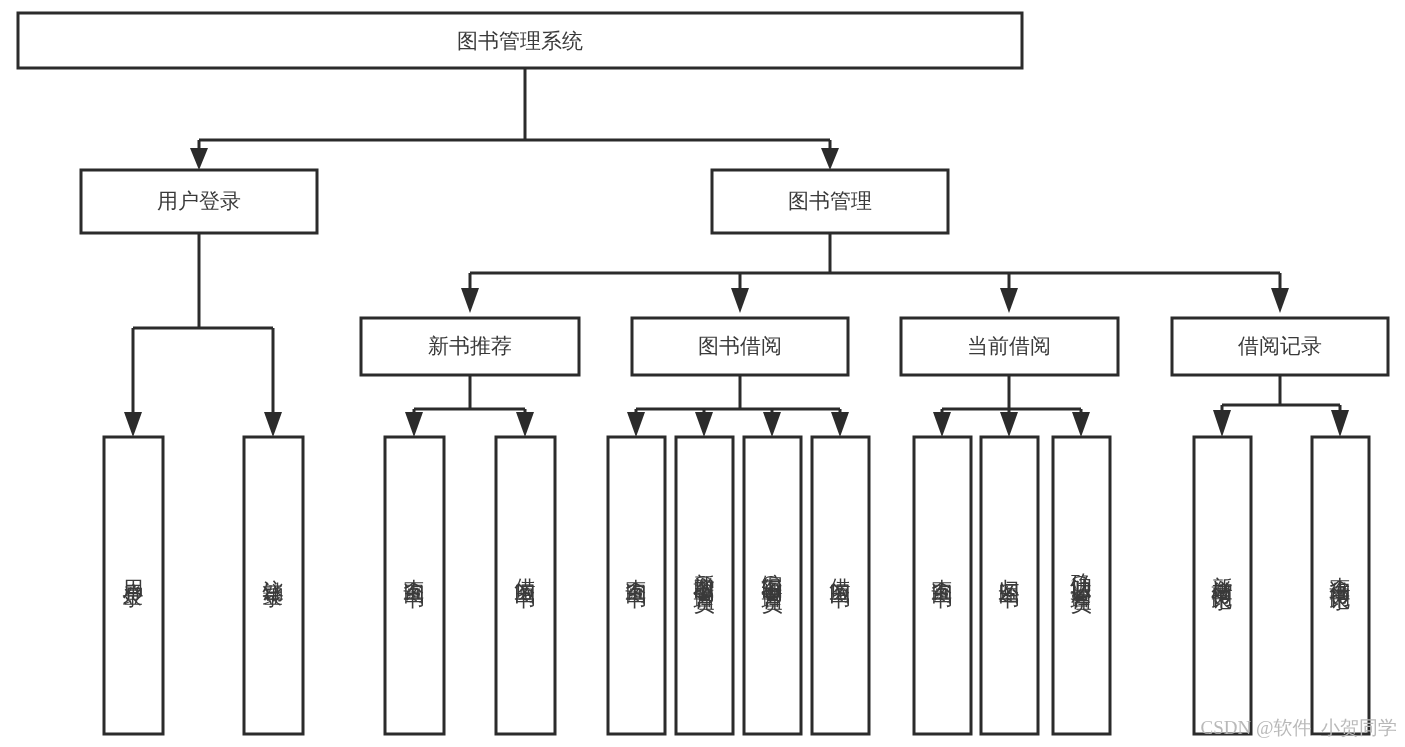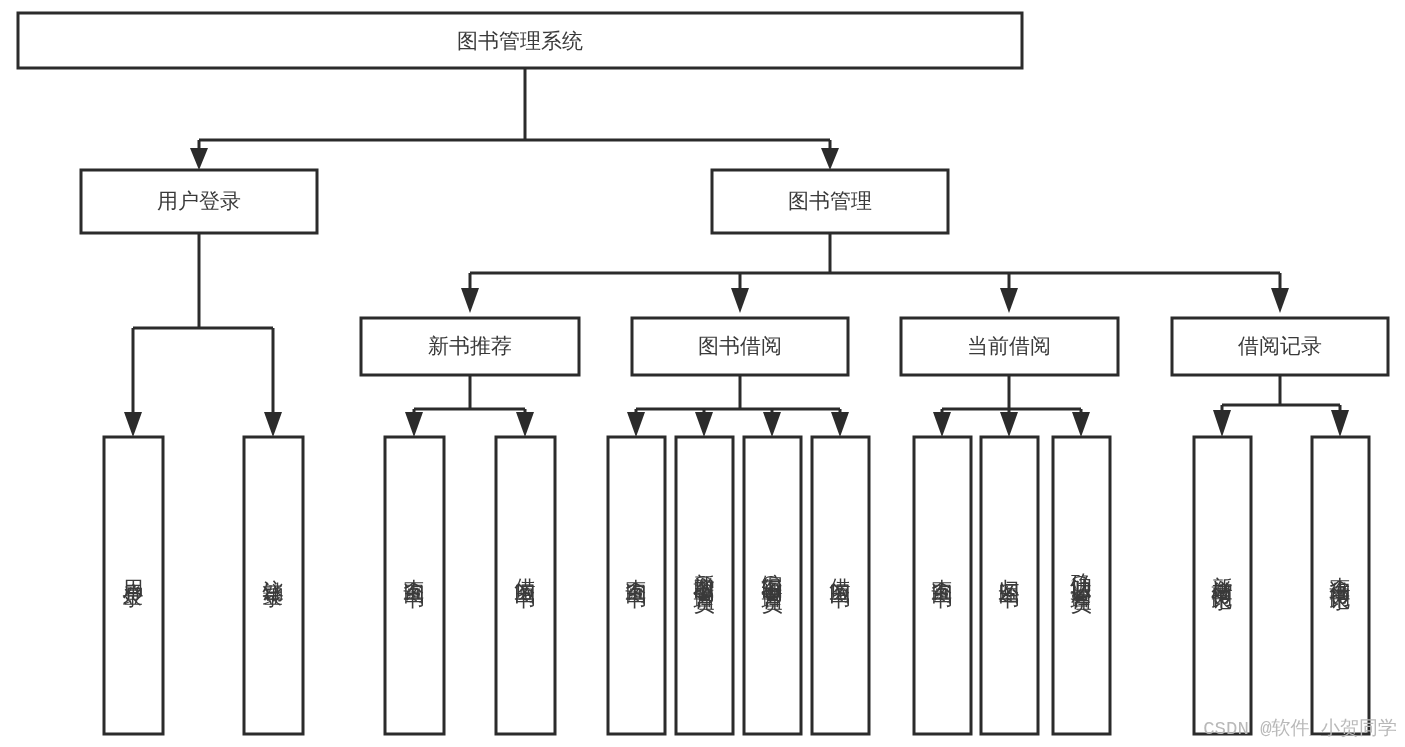--- a/index.html
+++ b/index.html
@@ -52,21 +52,21 @@
     fill: #3a3a3a;
     text-anchor: middle;
     writing-mode: vertical-rl;
     glyph-orientation-vertical: 0;
     letter-spacing: 3px;
   }
   .watermark {
     position: absolute;
     right: 8px;
     bottom: 6px;
-    font-family: Liberation Mono, monospace;
+    font-family: Liberation Serif, serif;
     font-size: 19px;
     color: #b9b9b9;
     white-space: nowrap;
     pointer-events: none;
   }
 </style>
 </head>
 <body>
 
 <svg id="diagram" viewBox="0 0 1405 747" xmlns="http://www.w3.org/2000/svg">

